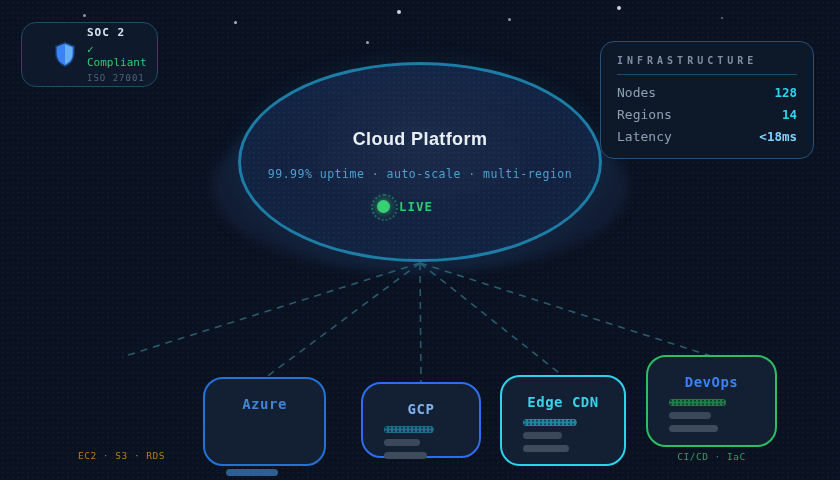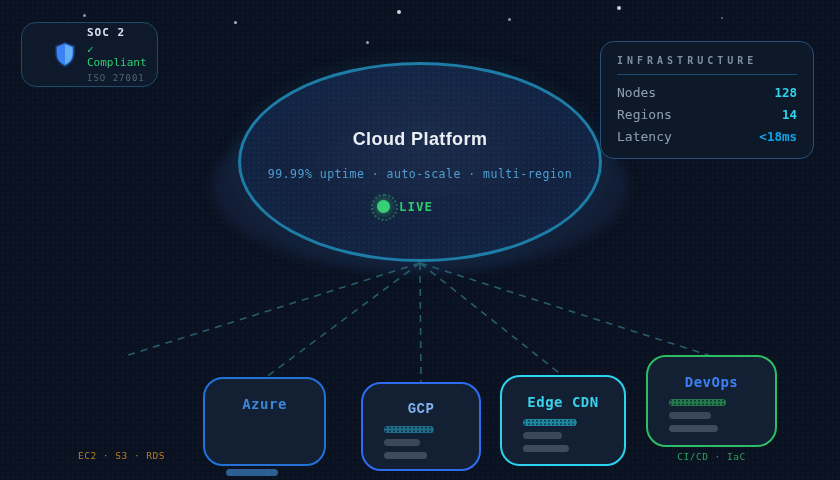--- a/index.html
+++ b/index.html
@@ -29,21 +29,21 @@
     position:absolute;left:600px;top:21px;width:214px;height:118px;
     background:#0d1828;border:1.5px solid #27517a;border-radius:14px;
     box-sizing:border-box;padding:13px 16px 0 16px;margin-top:20px;
   }
   .infra-title{color:#7e8fa6;font-size:10px;letter-spacing:4px;font-weight:bold;}
   .infra-divider{height:1px;background:#1d4a70;margin:8px 0 6px 0;}
   .infra-row{display:flex;justify-content:space-between;align-items:center;height:22px;}
   .infra-label{color:#8fa0b5;font-size:13px;}
   .infra-value{font-size:12.5px;font-weight:bold;}
   .val-cyan{color:#2fd4f0;}
-  .val-green{color:#0ea5e9;}
+  .val-green{color:#7dd3fc;}
 
   
   .halo{
     position:absolute;left:212px;top:98px;width:416px;height:176px;
     background:#131f38;border-radius:50%;filter:blur(6px);opacity:.9;
   }
   .platform{
     position:absolute;left:238px;top:62px;width:364px;height:200px;
     border-radius:50%;border:3px solid #1d7da6;box-sizing:border-box;
     background:radial-gradient(ellipse at 50% 38%, #1b2b4a 0%, #142240 55%, #12203a 100%);
@@ -94,21 +94,21 @@
     background-size:4px 3.5px;
   }
   .bar.w1{width:67%;} .bar.w2{width:49%;background:#3b4859;} .bar.w3{width:58%;background:#3e4b5d;}
 
   .card-aws{left:58px;top:356px;width:127px;height:91px;border-color:#f59e0b;}
   .card-aws .card-title{color:#f0a028;}
   .card-aws .w1{background-color:#a06f12;}
   .card-azure{left:203px;top:377px;width:123px;height:89px;border-color:#2272d8;gap:48px;}
   .card-azure .card-title{color:#3e86d8;}
   .card-azure .w1{background-color:#2d5f92;}
-  .card-gcp{left:361px;top:382px;width:120px;height:89px;border-color:#2e6df2;font-family:Liberation Mono, monospace;}
+  .card-gcp{left:361px;top:382px;width:120px;height:76px;border-color:#2e6df2;}
   .card-gcp .card-title{color:#7fb2ec;}
   .card-gcp .w1{background-color:#1e6e8c;}
   .card-edge{left:500px;top:375px;width:126px;height:91px;border-color:#2cd3ee;}
   .card-edge .card-title{color:#3ad2ea;}
   .card-edge .w1{background-color:#1f86a0;}
   .card-devops{left:646px;top:355px;width:131px;height:92px;border-color:#2dbd63;}
   .card-devops .card-title{color:#3b82f6;}
   .card-devops .w1{background-color:#257a4c;}
 
   .card-caption{position:absolute;font-size:9.5px;letter-spacing:.5px;text-align:center;}

